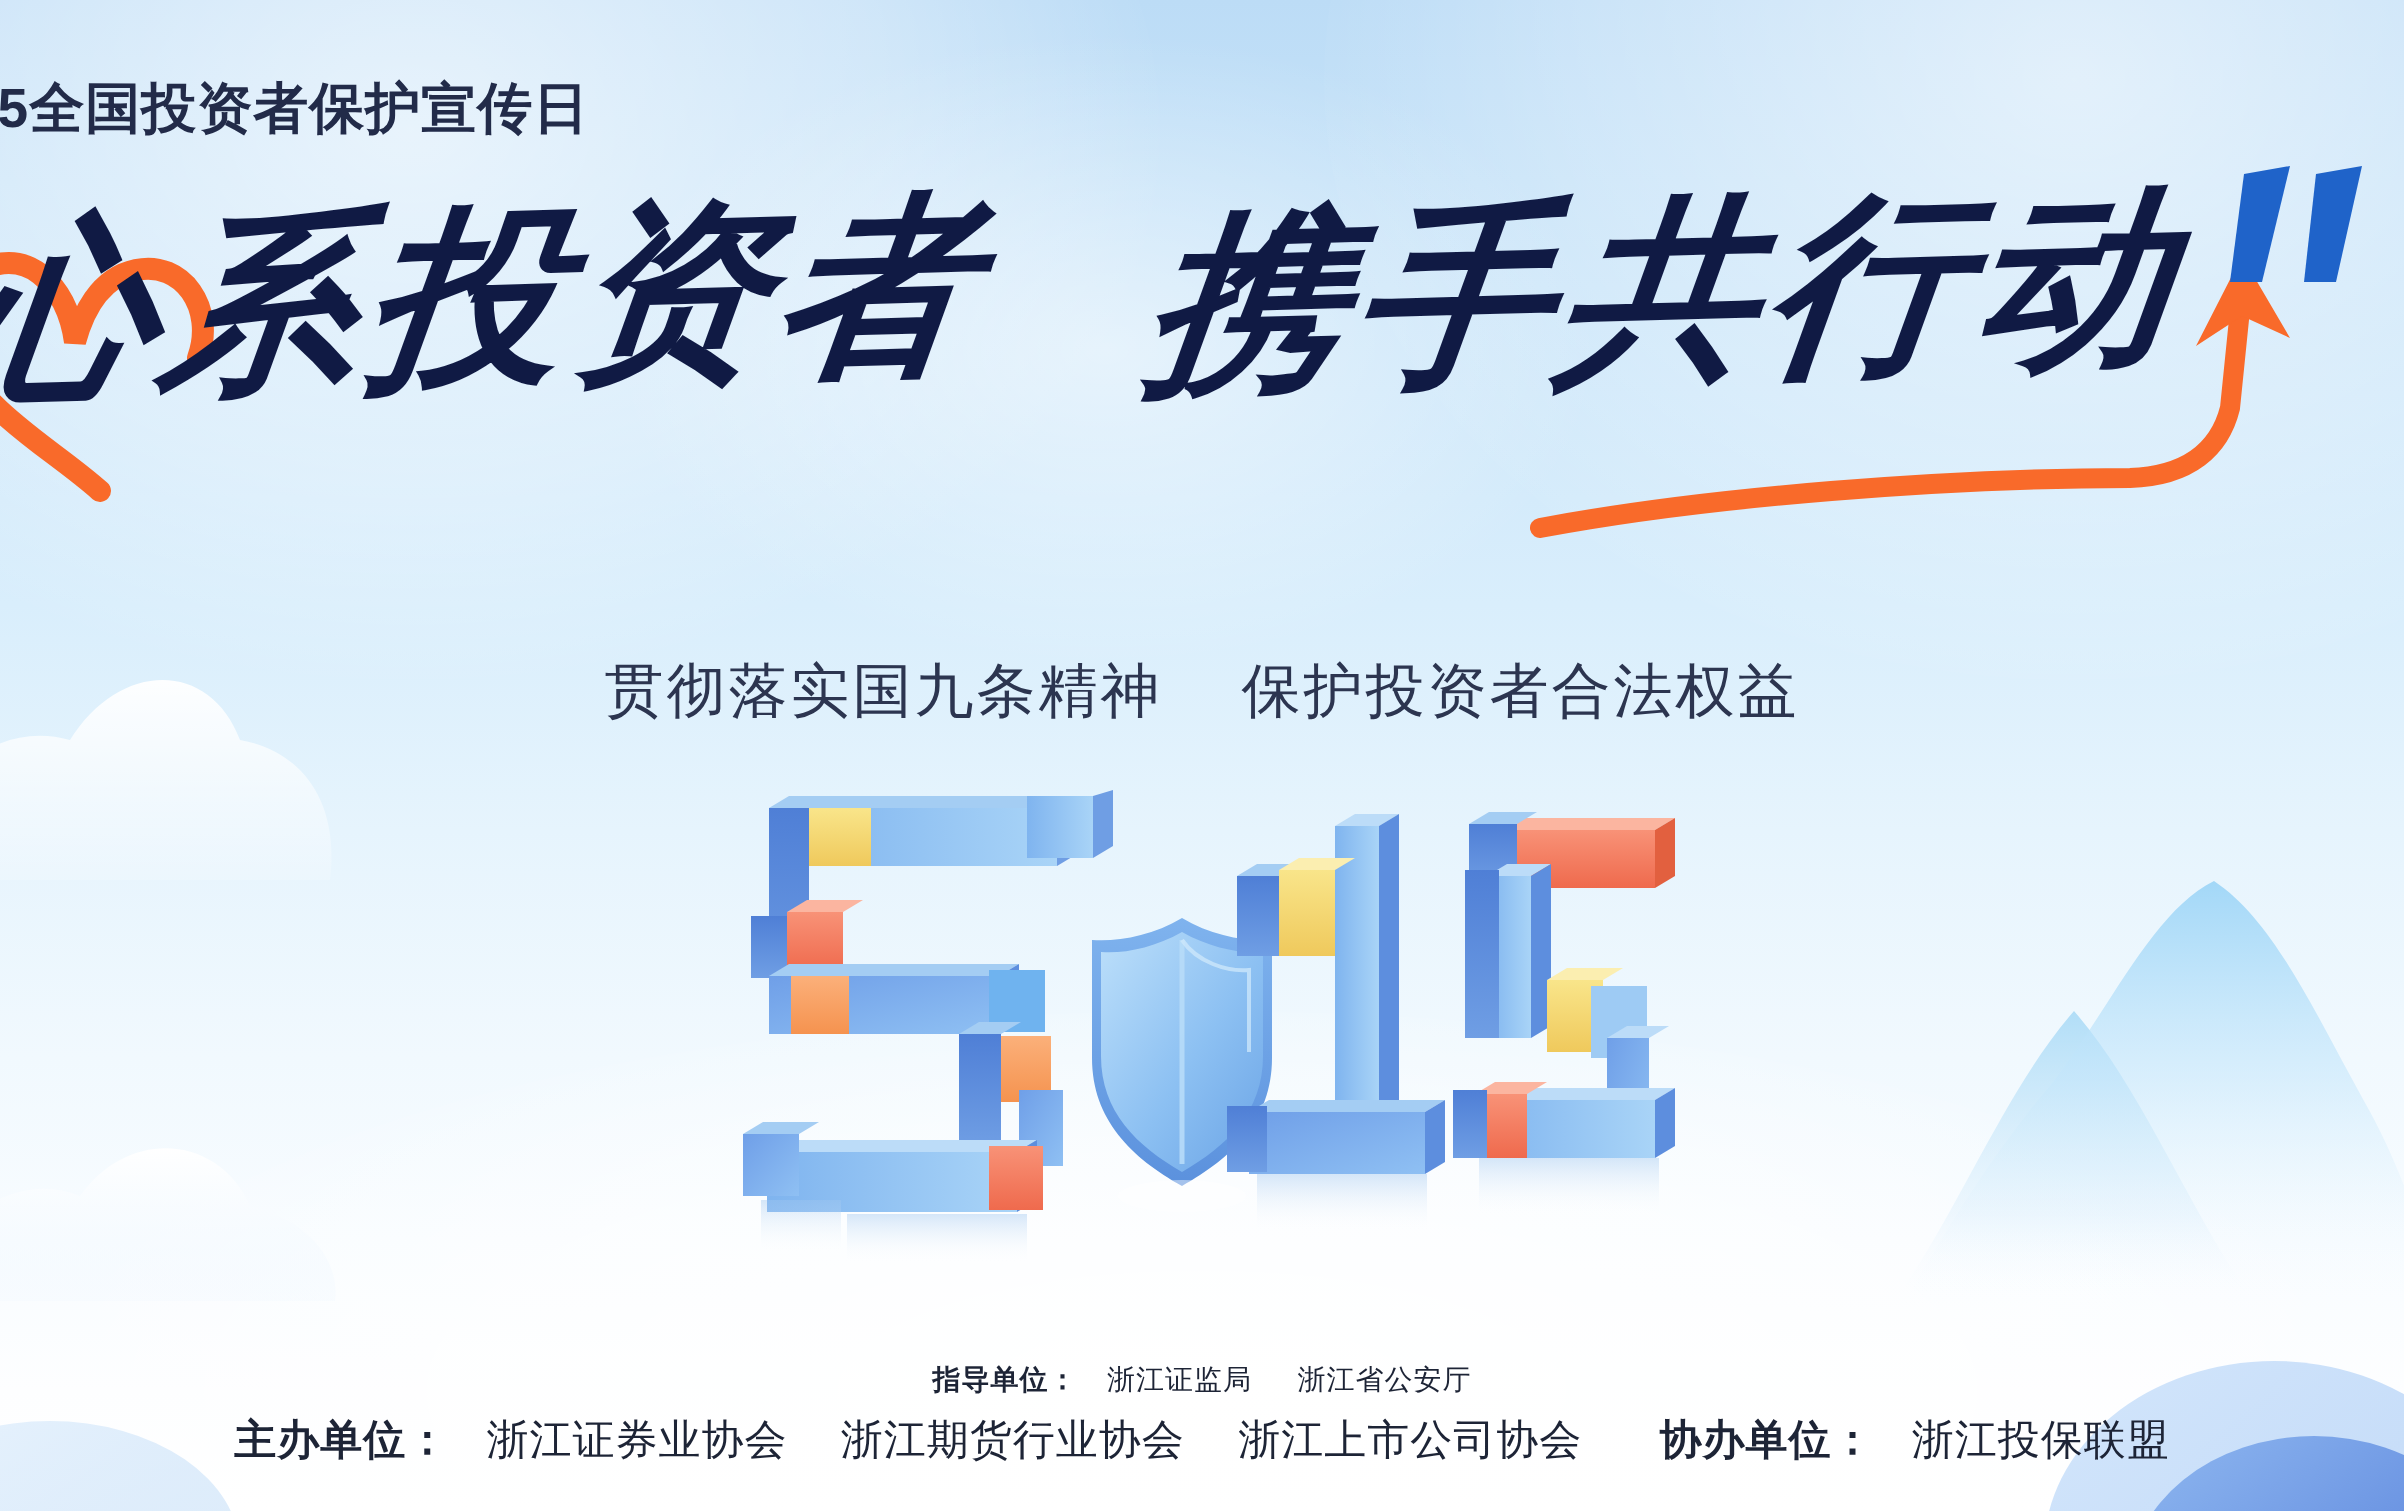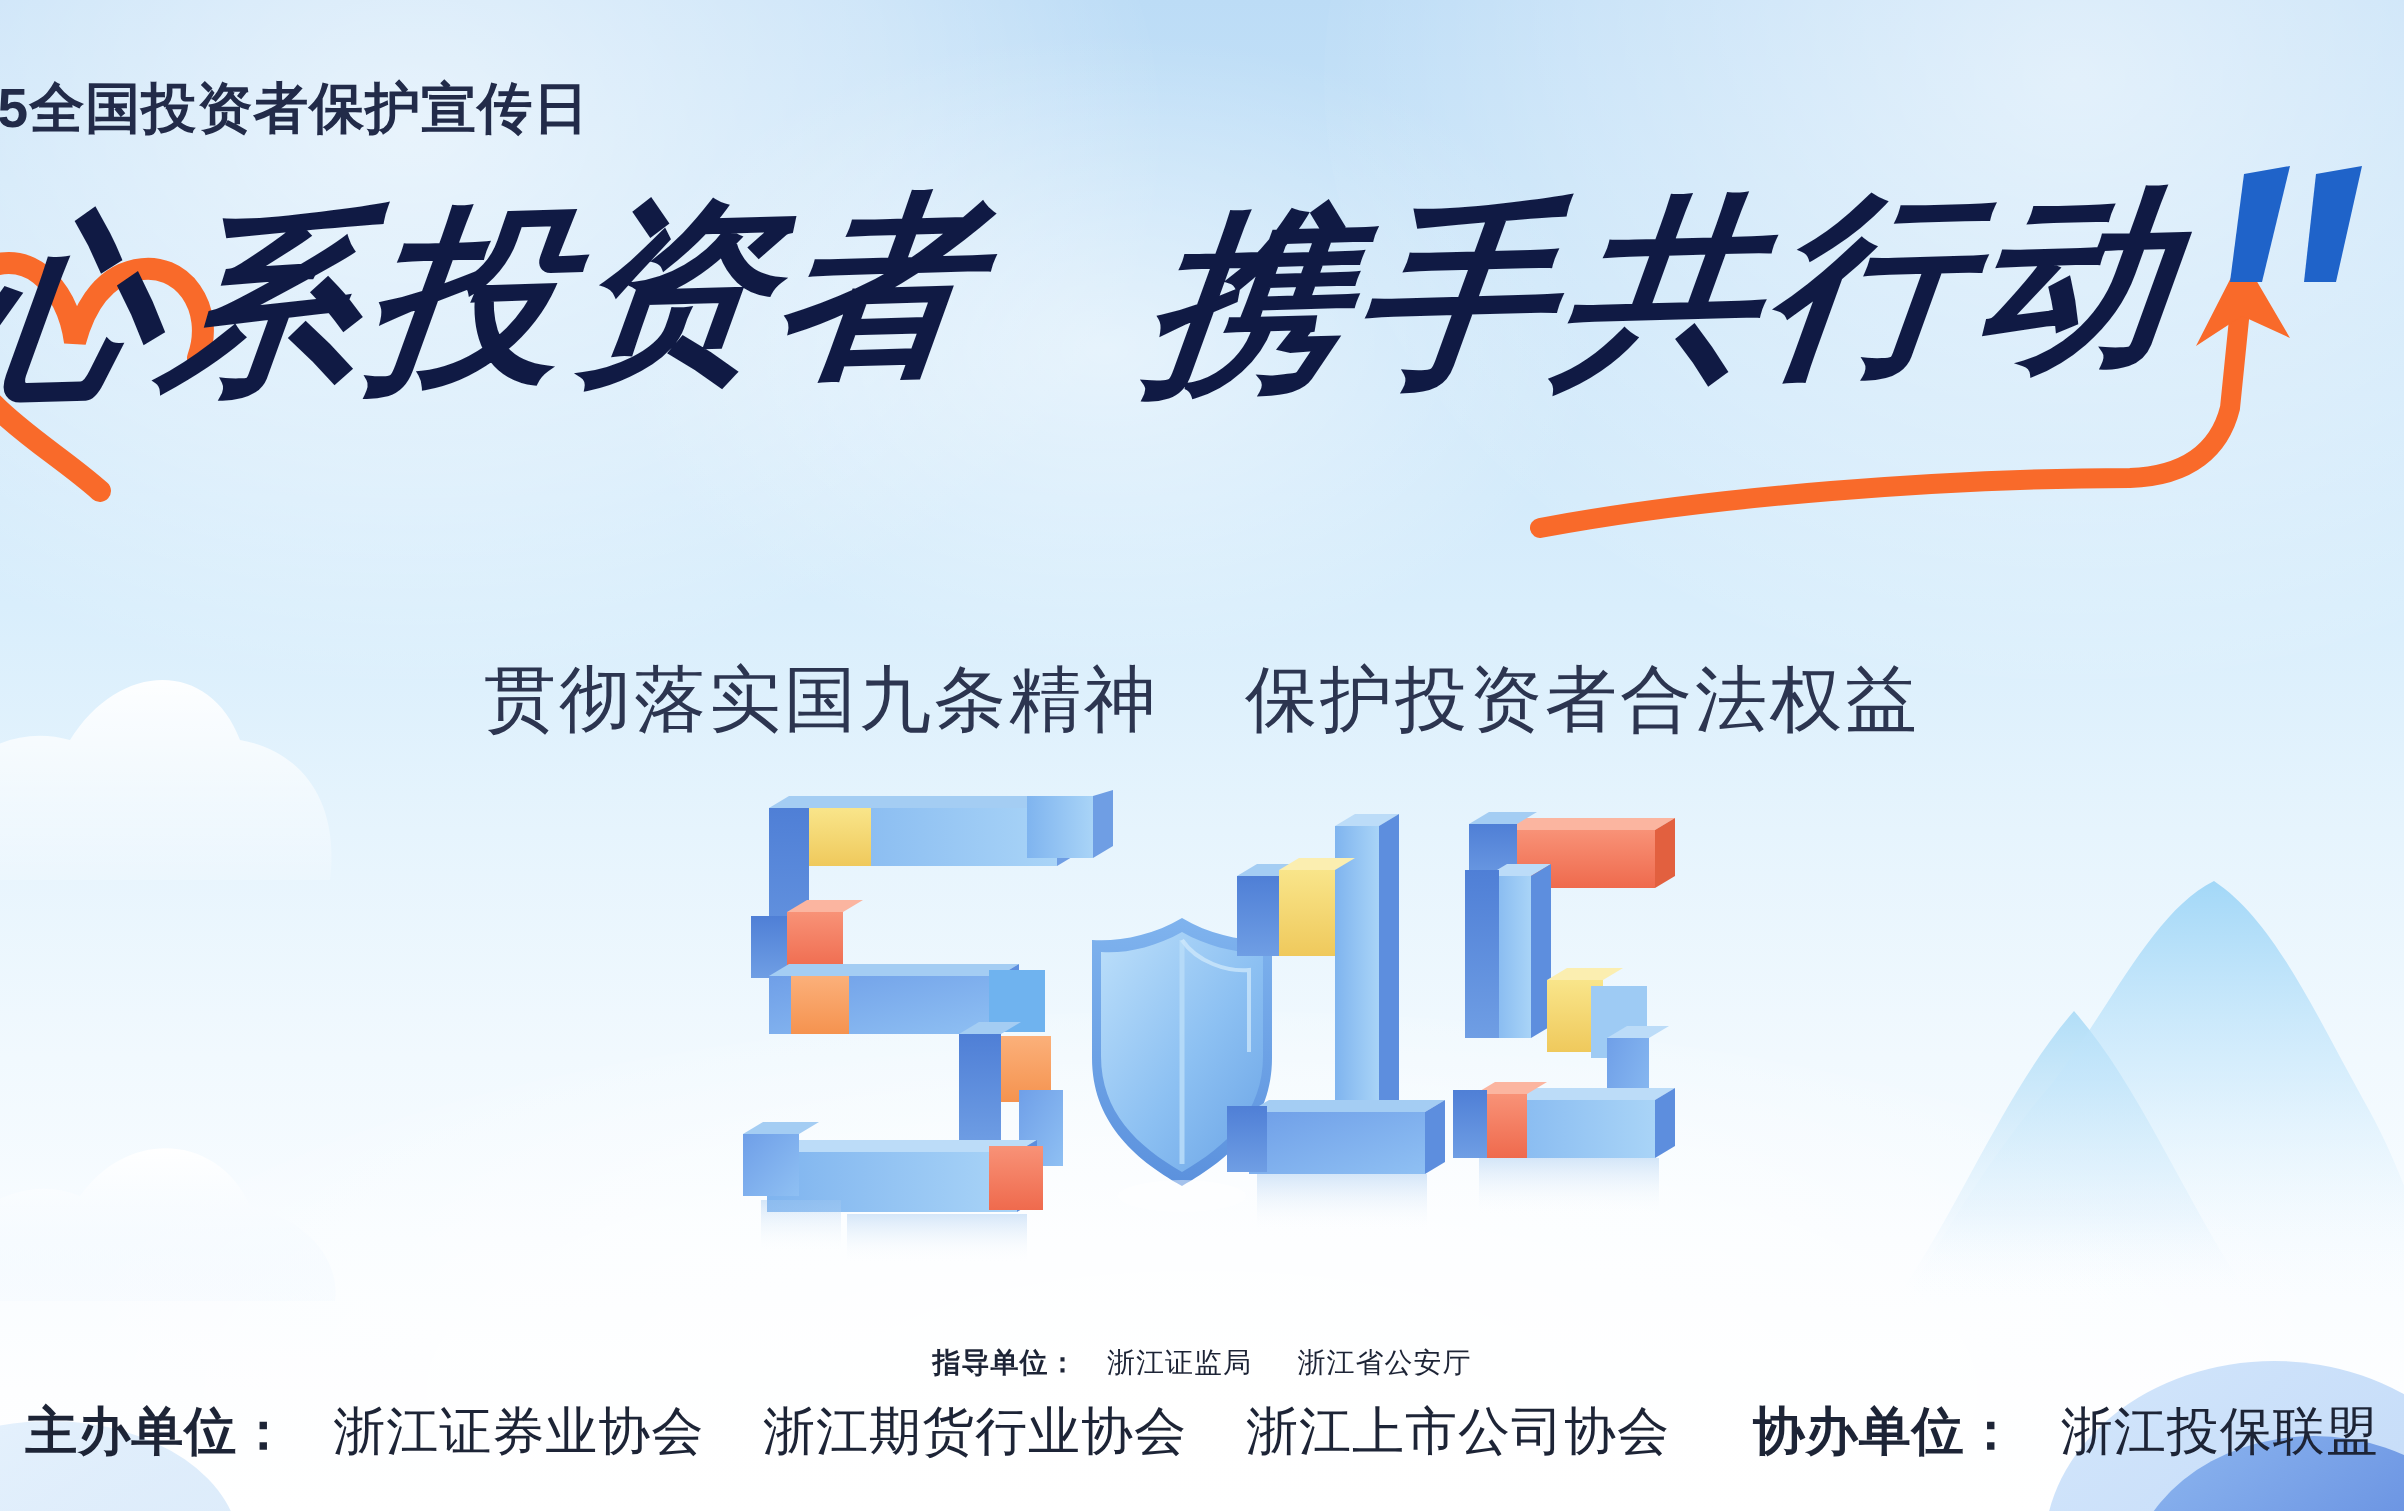--- a/index.html
+++ b/index.html
@@ -143,21 +143,21 @@
     transform: skewX(-8deg) rotate(-1.6deg);
   }
 
   
   #subtitle {
     position: absolute;
     left: 0;
     right: 0;
     top: 652px;
     text-align: center;
-    font-size: 72px;
+    font-size: 59px;
     font-weight: 500;
     color: #2c3550;
     letter-spacing: 3px;
     white-space: nowrap;
   }
   #subtitle .gap { display: inline-block; width: 40px; }
 
   
   #logo-515 {
     position: absolute;
@@ -175,21 +175,21 @@
     right: 0;
     bottom: 36px;
     text-align: center;
     color: #1d2436;
   }
   .credit-line {
     white-space: nowrap;
     line-height: 1.7;
   }
   #credit-guide { font-size: 28px; }
-  #credit-host  { font-size: 52px; }
+  #credit-host  { font-size: 42px; }
   .credit-label {
     font-weight: 700;
     letter-spacing: 1px;
   }
   .credit-val {
     font-weight: 400;
     letter-spacing: 1px;
   }
   .sp-sm { display: inline-block; width: 14px; }
   .sp-md { display: inline-block; width: 30px; }

